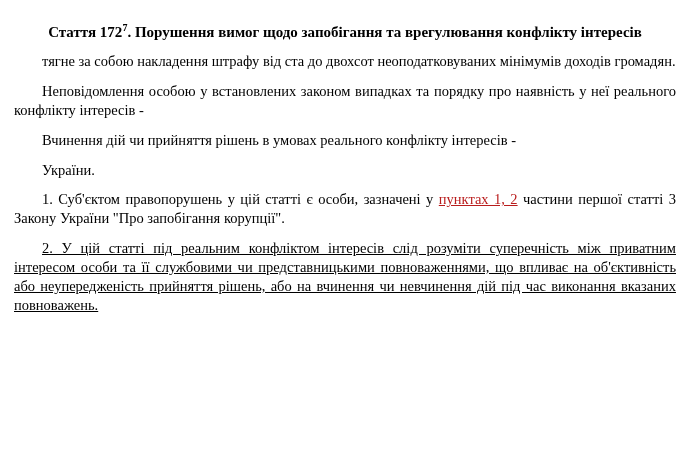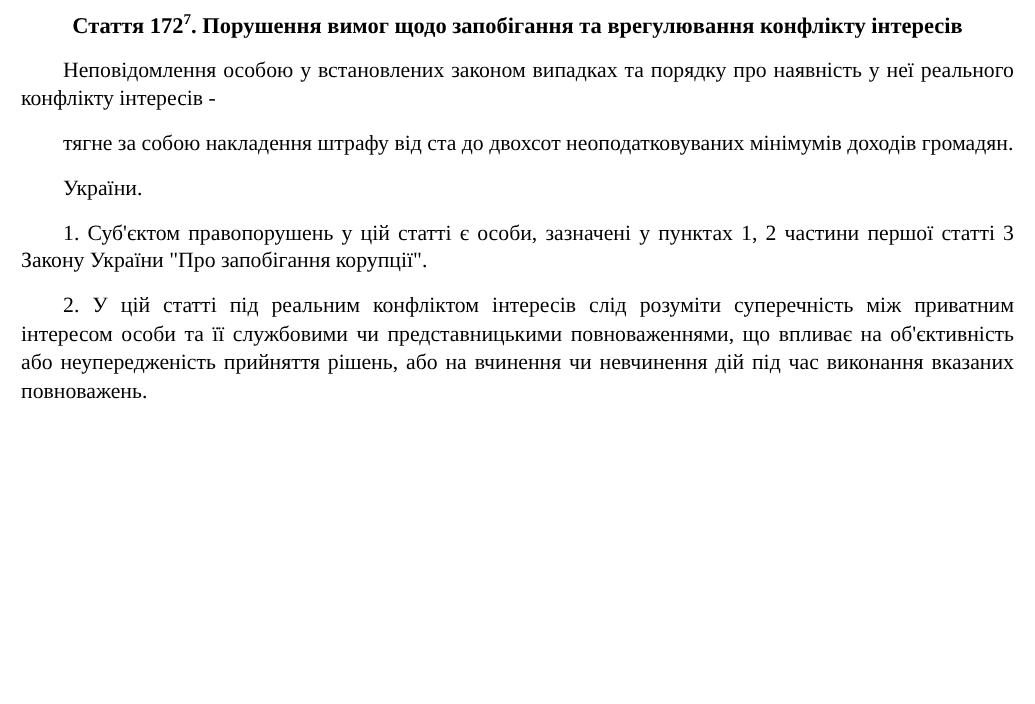--- a/index.html
+++ b/index.html
@@ -12,21 +12,21 @@
     width: 690px;
     height: 469px;
     overflow: hidden;
     font-family: "Liberation Serif", "DejaVu Serif", serif;
     color: #000000;
   }
   .page {
     box-sizing: border-box;
     width: 690px;
     height: 469px;
-    padding: 8px 14px 0 14px;
+    padding: 22px 14px 0 14px;
   }
   .article-title {
     font-size: 15px;
     font-weight: bold;
     text-align: center;
     line-height: 1.28;
     margin: 0 14px 10px 14px;
   }
   .article-title .sup {
     font-size: 10px;
@@ -35,34 +35,37 @@
   }
   p.para {
     font-size: 14.5px;
     line-height: 1.30;
     text-align: justify;
     margin: 0 0 11px 0;
     text-indent: 28px;
   }
   p.para:last-child {
     margin-bottom: 12px;
+    text-decoration: underline;
   }
   .link {
-    color: #000000;
+    color: #b91c1c;
+    text-decoration: underline;
     cursor: pointer;
   }
 </style>
 </head>
 <body>
 
 <div class="page">
 
   <h1 class="article-title"><span>Стаття 172</span><span class="sup">7</span><span>. Порушення вимог щодо запобігання та врегулювання конфлікту інтересів</span></h1>
 
+  <p class="para">тягне за собою накладення штрафу від ста до двохсот неоподатковуваних мінімумів доходів громадян.</p>
   <p class="para">Неповідомлення особою у встановлених законом випадках та порядку про наявність у неї реального конфлікту інтересів -</p>
-  <p class="para">тягне за собою накладення штрафу від ста до двохсот неоподатковуваних мінімумів доходів громадян.</p>
+  <p class="para">Вчинення дій чи прийняття рішень в умовах реального конфлікту інтересів -</p>
   <p class="para">України.</p>
 
   <p class="para"><span>1. Суб'єктом правопорушень у цій статті є особи, зазначені у </span><a class="link">пунктах 1, 2</a><span> частини першої статті 3 Закону України "Про запобігання корупції".</span></p>
 
   <p class="para">2. У цій статті під реальним конфліктом інтересів слід розуміти суперечність між приватним інтересом особи та її службовими чи представницькими повноваженнями, що впливає на об'єктивність або неупередженість прийняття рішень, або на вчинення чи невчинення дій під час виконання вказаних повноважень.</p>
 
 </div>
 
 </body></html>

